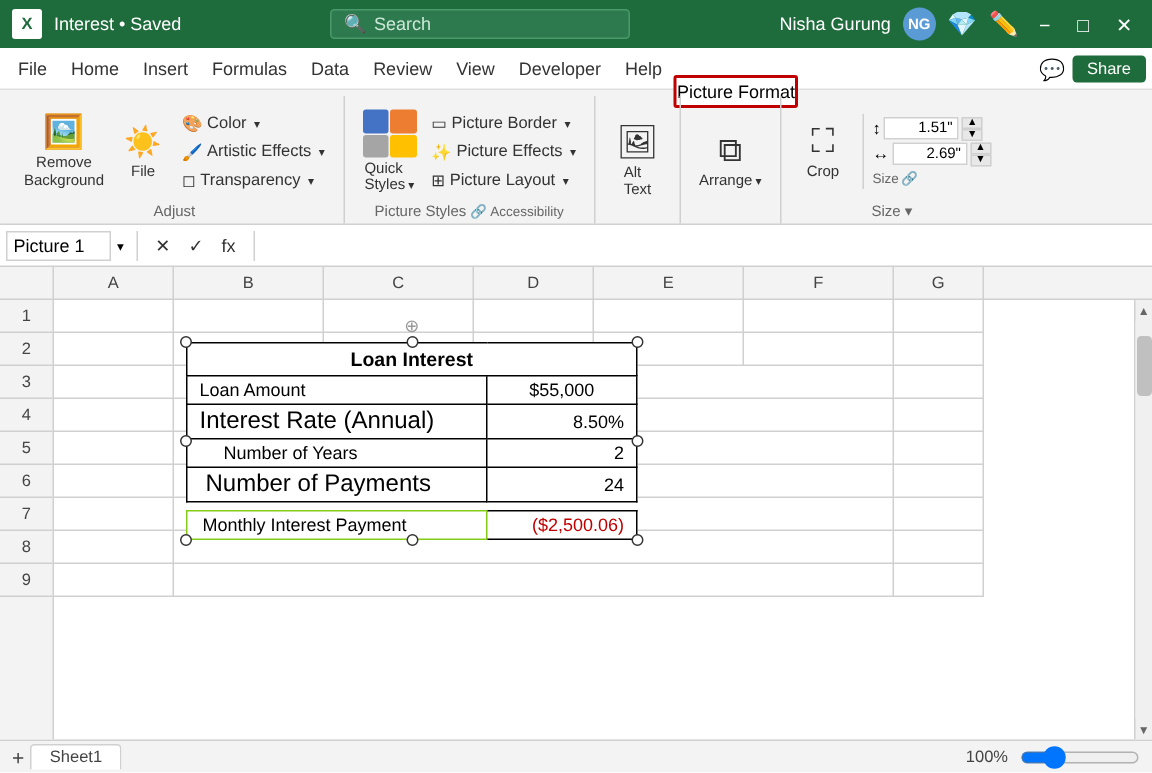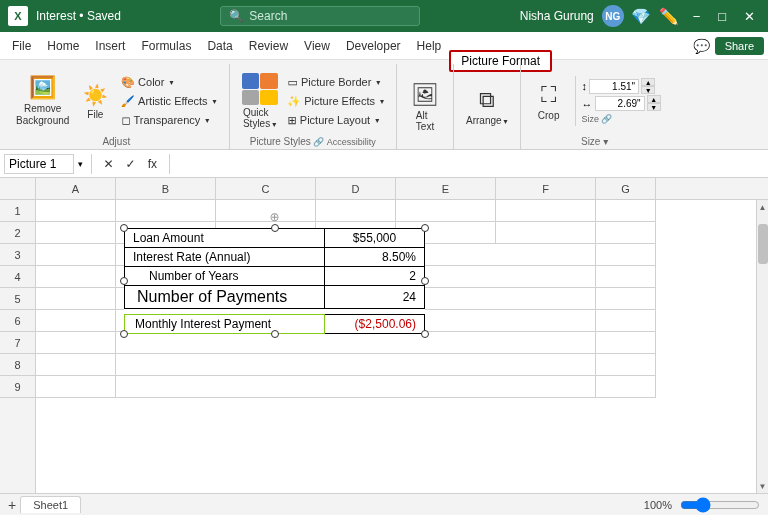--- a/index.html
+++ b/index.html
@@ -47,21 +47,21 @@
       padding: 4px 8px;
       font-size: 12px;
       color: #333;
       cursor: pointer;
       border-radius: 2px;
     }
     .menu-item.active-tab {
       background: #fff;
       color: #000;
       border: 2px solid #c00000;
-      padding: 2px 10px;
+      padding: 2px 0;
       border-radius: 2px;
       font-weight: 500;
       margin-top: 30px;
     }
     .menu-right { margin-left: auto; display: flex; align-items: center; gap: 4px; }
     .share-btn { background: #1e6b3c; color: #fff; border: none; border-radius: 3px; padding: 3px 10px; font-size: 11px; cursor: pointer; }
 
     
     .ribbon {
       background: #f3f3f3;
@@ -505,26 +505,29 @@
             <div style="position:absolute;bottom:0;right:0;width:8px;height:8px;background:#fff;border:1px solid #333;border-radius:50%"></div>
             
             <div style="position:absolute;top:0;left:50%;transform:translateX(-50%);width:8px;height:8px;background:#fff;border:1px solid #333;border-radius:50%"></div>
             <div style="position:absolute;bottom:0;left:50%;transform:translateX(-50%);width:8px;height:8px;background:#fff;border:1px solid #333;border-radius:50%"></div>
             <div style="position:absolute;top:50%;left:0;transform:translateY(-50%);width:8px;height:8px;background:#fff;border:1px solid #333;border-radius:50%"></div>
             <div style="position:absolute;top:50%;right:0;transform:translateY(-50%);width:8px;height:8px;background:#fff;border:1px solid #333;border-radius:50%"></div>
             
             <div style="position:absolute;top:-14px;left:50%;transform:translateX(-50%);font-size:12px;color:#999">⊕</div>
             <table class="loan-table" style="border-collapse:collapse;background:#fff">
               <tbody>
+                  <tr>
+                <td colspan="2" style="border:1px solid #000;padding:3px 10px;text-align:center;font-weight:bold;font-size:13px">Loan Interest</td>
+              </tr>
               <tr>
                 <td style="border:1px solid #000;padding:2px 8px;font-size:12px;min-width:200px">Loan Amount</td>
                 <td style="border:1px solid #000;padding:2px 8px;font-size:12px;text-align:center;min-width:100px">$55,000</td>
               </tr>
               <tr>
-                <td style="border:1px solid #000;padding:2px 8px;font-size:12px">Interest Rate (Annual)</td>
+                <td style="border:1px solid #000;padding:2px 8px;font-size:16px">Interest Rate (Annual)</td>
                 <td style="border:1px solid #000;padding:2px 8px;font-size:12px;text-align:right">8.50%</td>
               </tr>
               <tr>
                 <td style="border:1px solid #000;padding:2px 24px;font-size:12px">Number of Years</td>
                 <td style="border:1px solid #000;padding:2px 8px;font-size:12px;text-align:right">2</td>
               </tr>
               <tr>
                 <td style="border:1px solid #000;padding:2px 12px;font-size:16px">Number of Payments</td>
                 <td style="border:1px solid #000;padding:2px 8px;font-size:12px;text-align:right">24</td>
               </tr>

